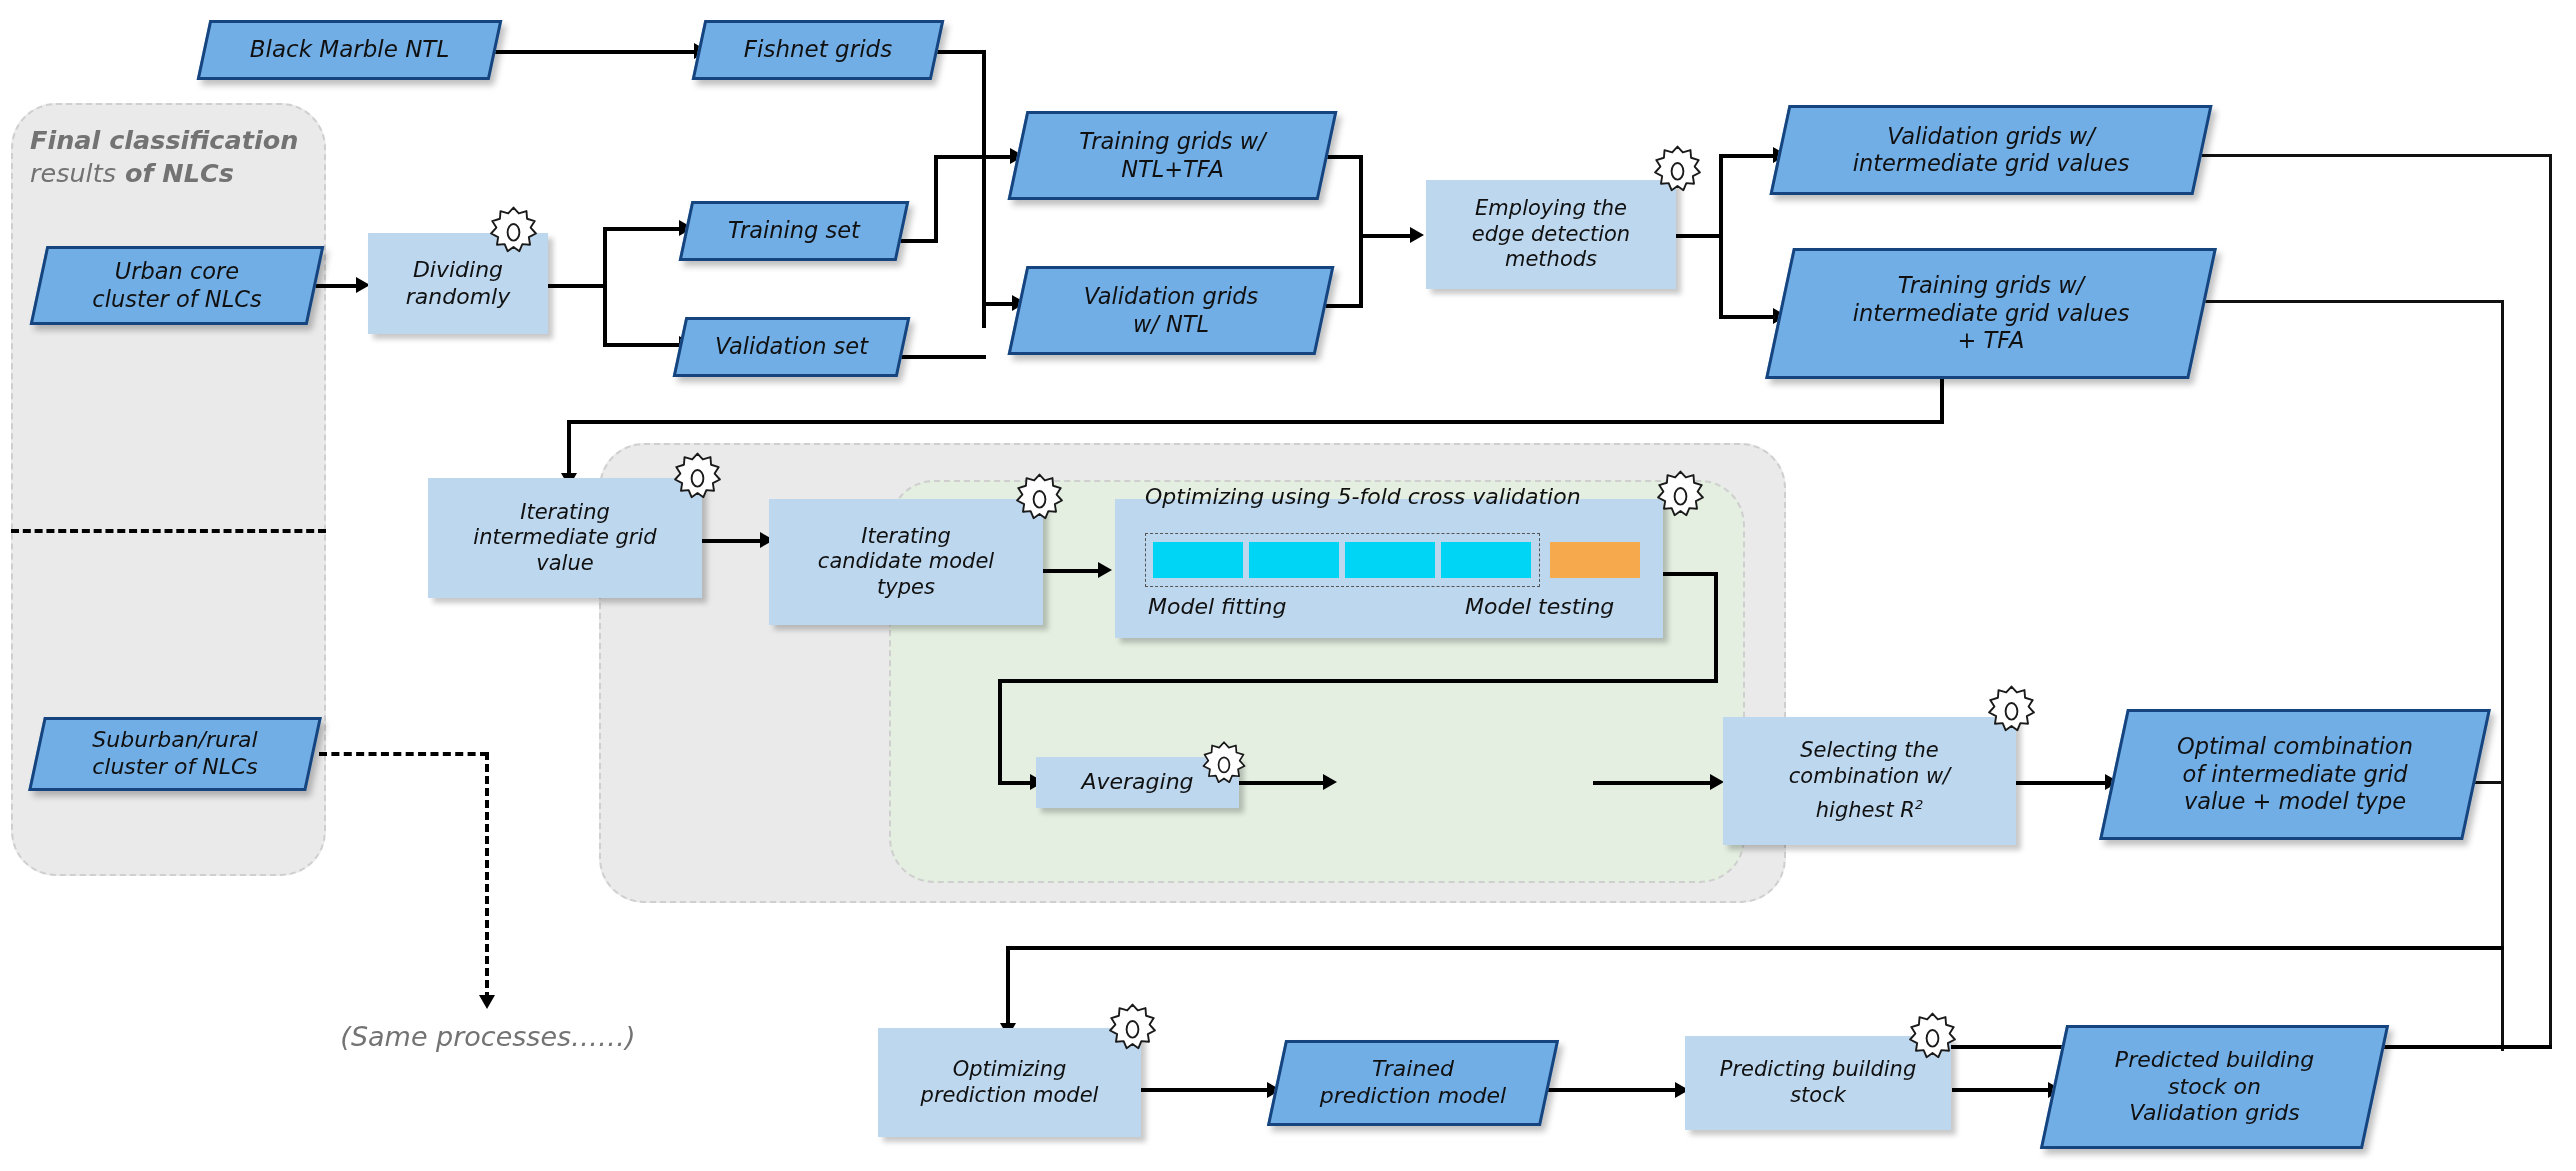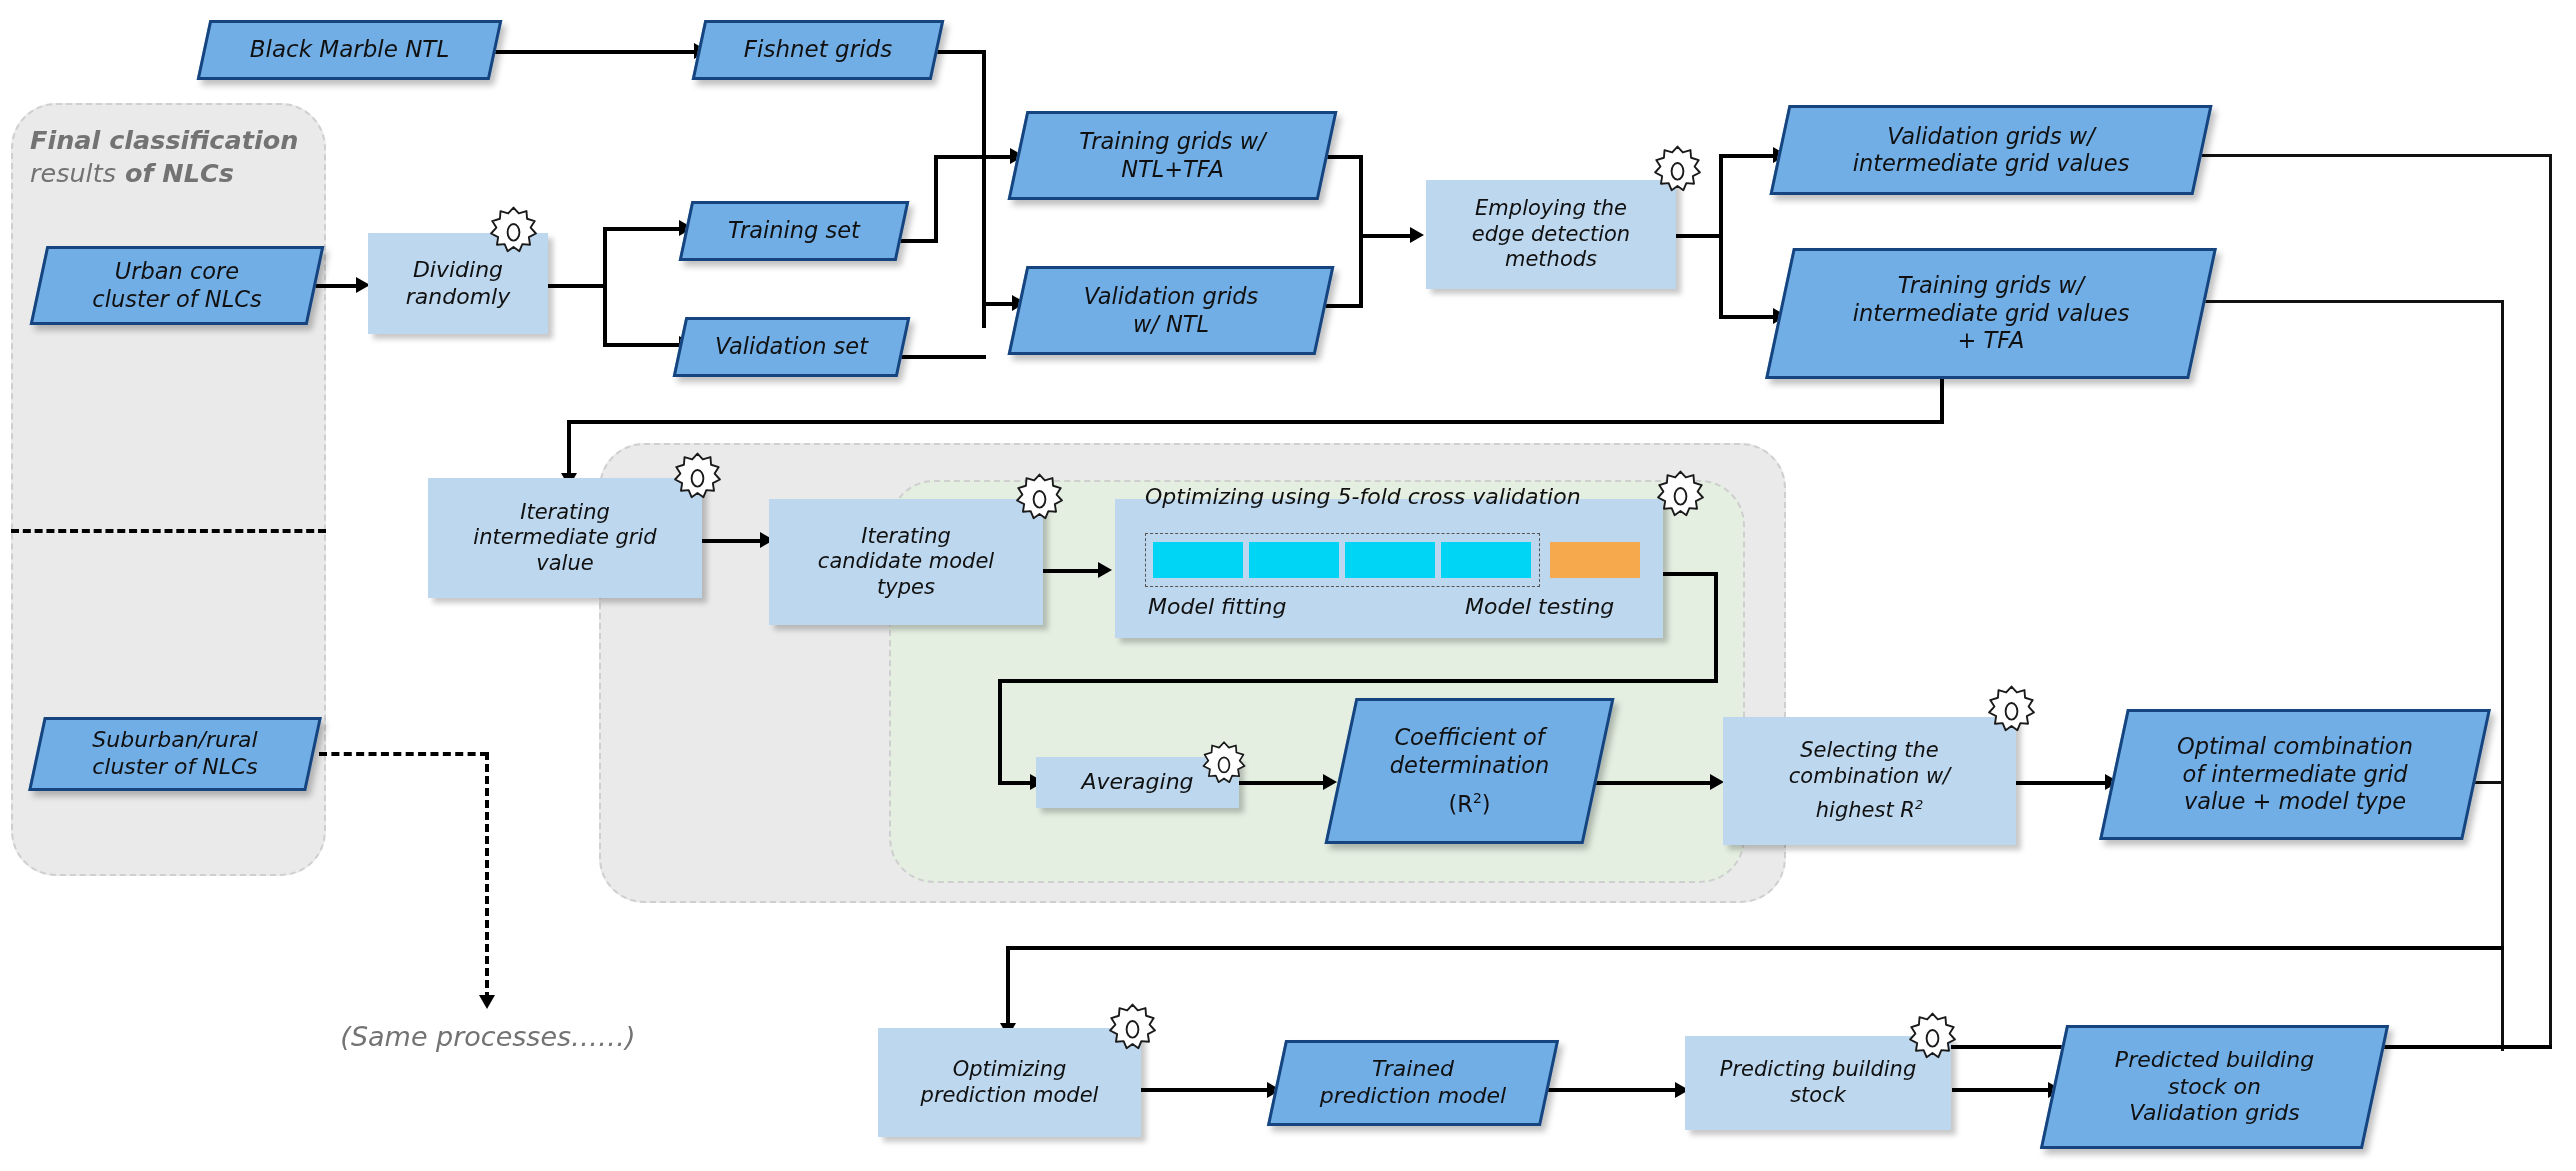--- a/index.html
+++ b/index.html
@@ -321,28 +321,20 @@
   <div class="node proc" style="left:1036px;top:757px;width:203px;height:51px;font-size:22px;">
     <div class="tx">Averaging</div>
   </div>
   <div class="gear" style="left:1197px;top:739px;">
     <svg width="54" height="54" viewBox="0 0 100 100">
         <path d="M50 6 l9 10 13-4 1 13 13 4-7 11 9 10-12 6 2 13-13-1-5 12-10-7-10 7-5-12-13 1 2-13-12-6 9-10-7-11 13-4 1-13 13 4z" fill="#fff" stroke="#1a1a1a" stroke-width="3.2" stroke-linejoin="round"></path>
         <ellipse cx="50" cy="48" rx="10" ry="14" fill="#fff" stroke="#1a1a1a" stroke-width="3.2"></ellipse>
       </svg>
   </div>
 
-  <div class="node para" style="left:1340px;top:698px;width:259px;height:146px;font-size:22.5px;">
-    <div class="skewbox"></div>
-    <div class="tx">
-      <div><span class="b">Coefficient</span><span> of</span></div>
-      <div><span class="b">determination</span></div>
-      <div style="margin-top:10.5px;font-style:normal;"><span>(R</span><sup>2</sup><span>)</span></div>
-    </div>
-  </div>
 
   <div class="node proc" style="left:1723px;top:717px;width:293px;height:128px;font-size:21px;">
     <div class="tx">
       <div>Selecting the</div>
       <div>combination w/</div>
       <div style="margin-top:7.5px;"><span>highest R</span><sup>2</sup></div>
     </div>
   </div>
   <div class="gear" style="left:1982px;top:683px;">
     <svg width="59" height="59" viewBox="0 0 100 100">

